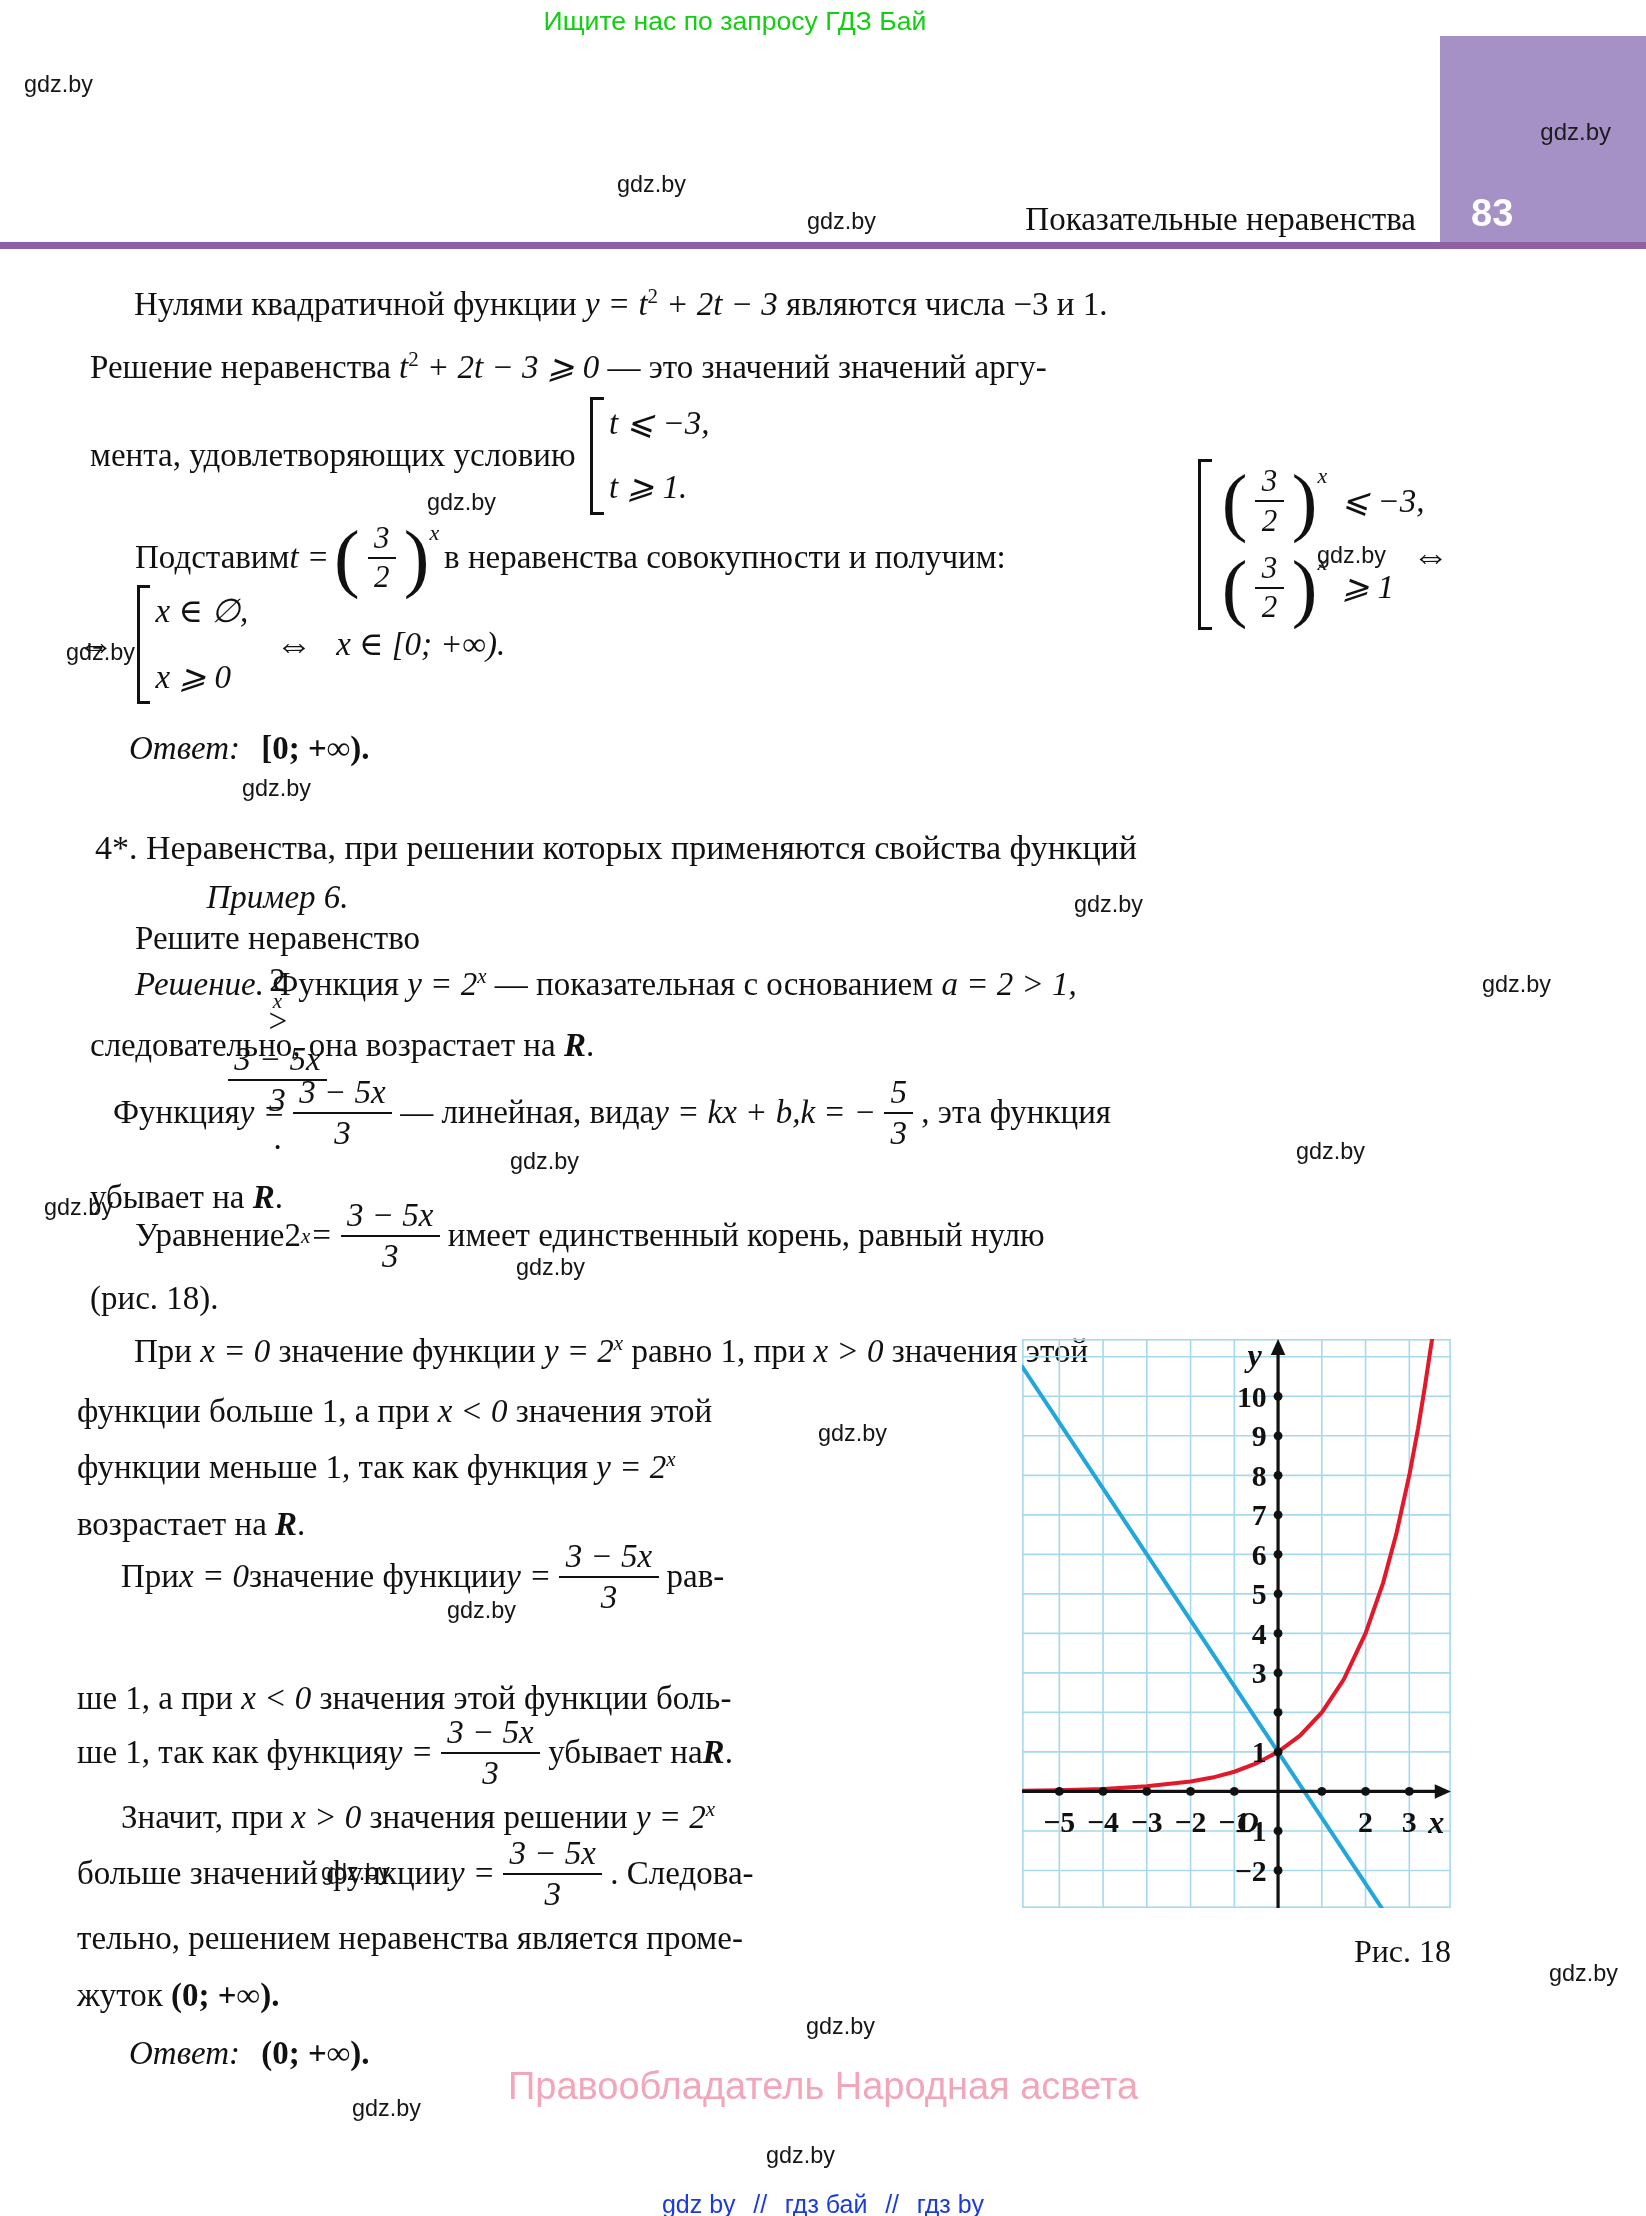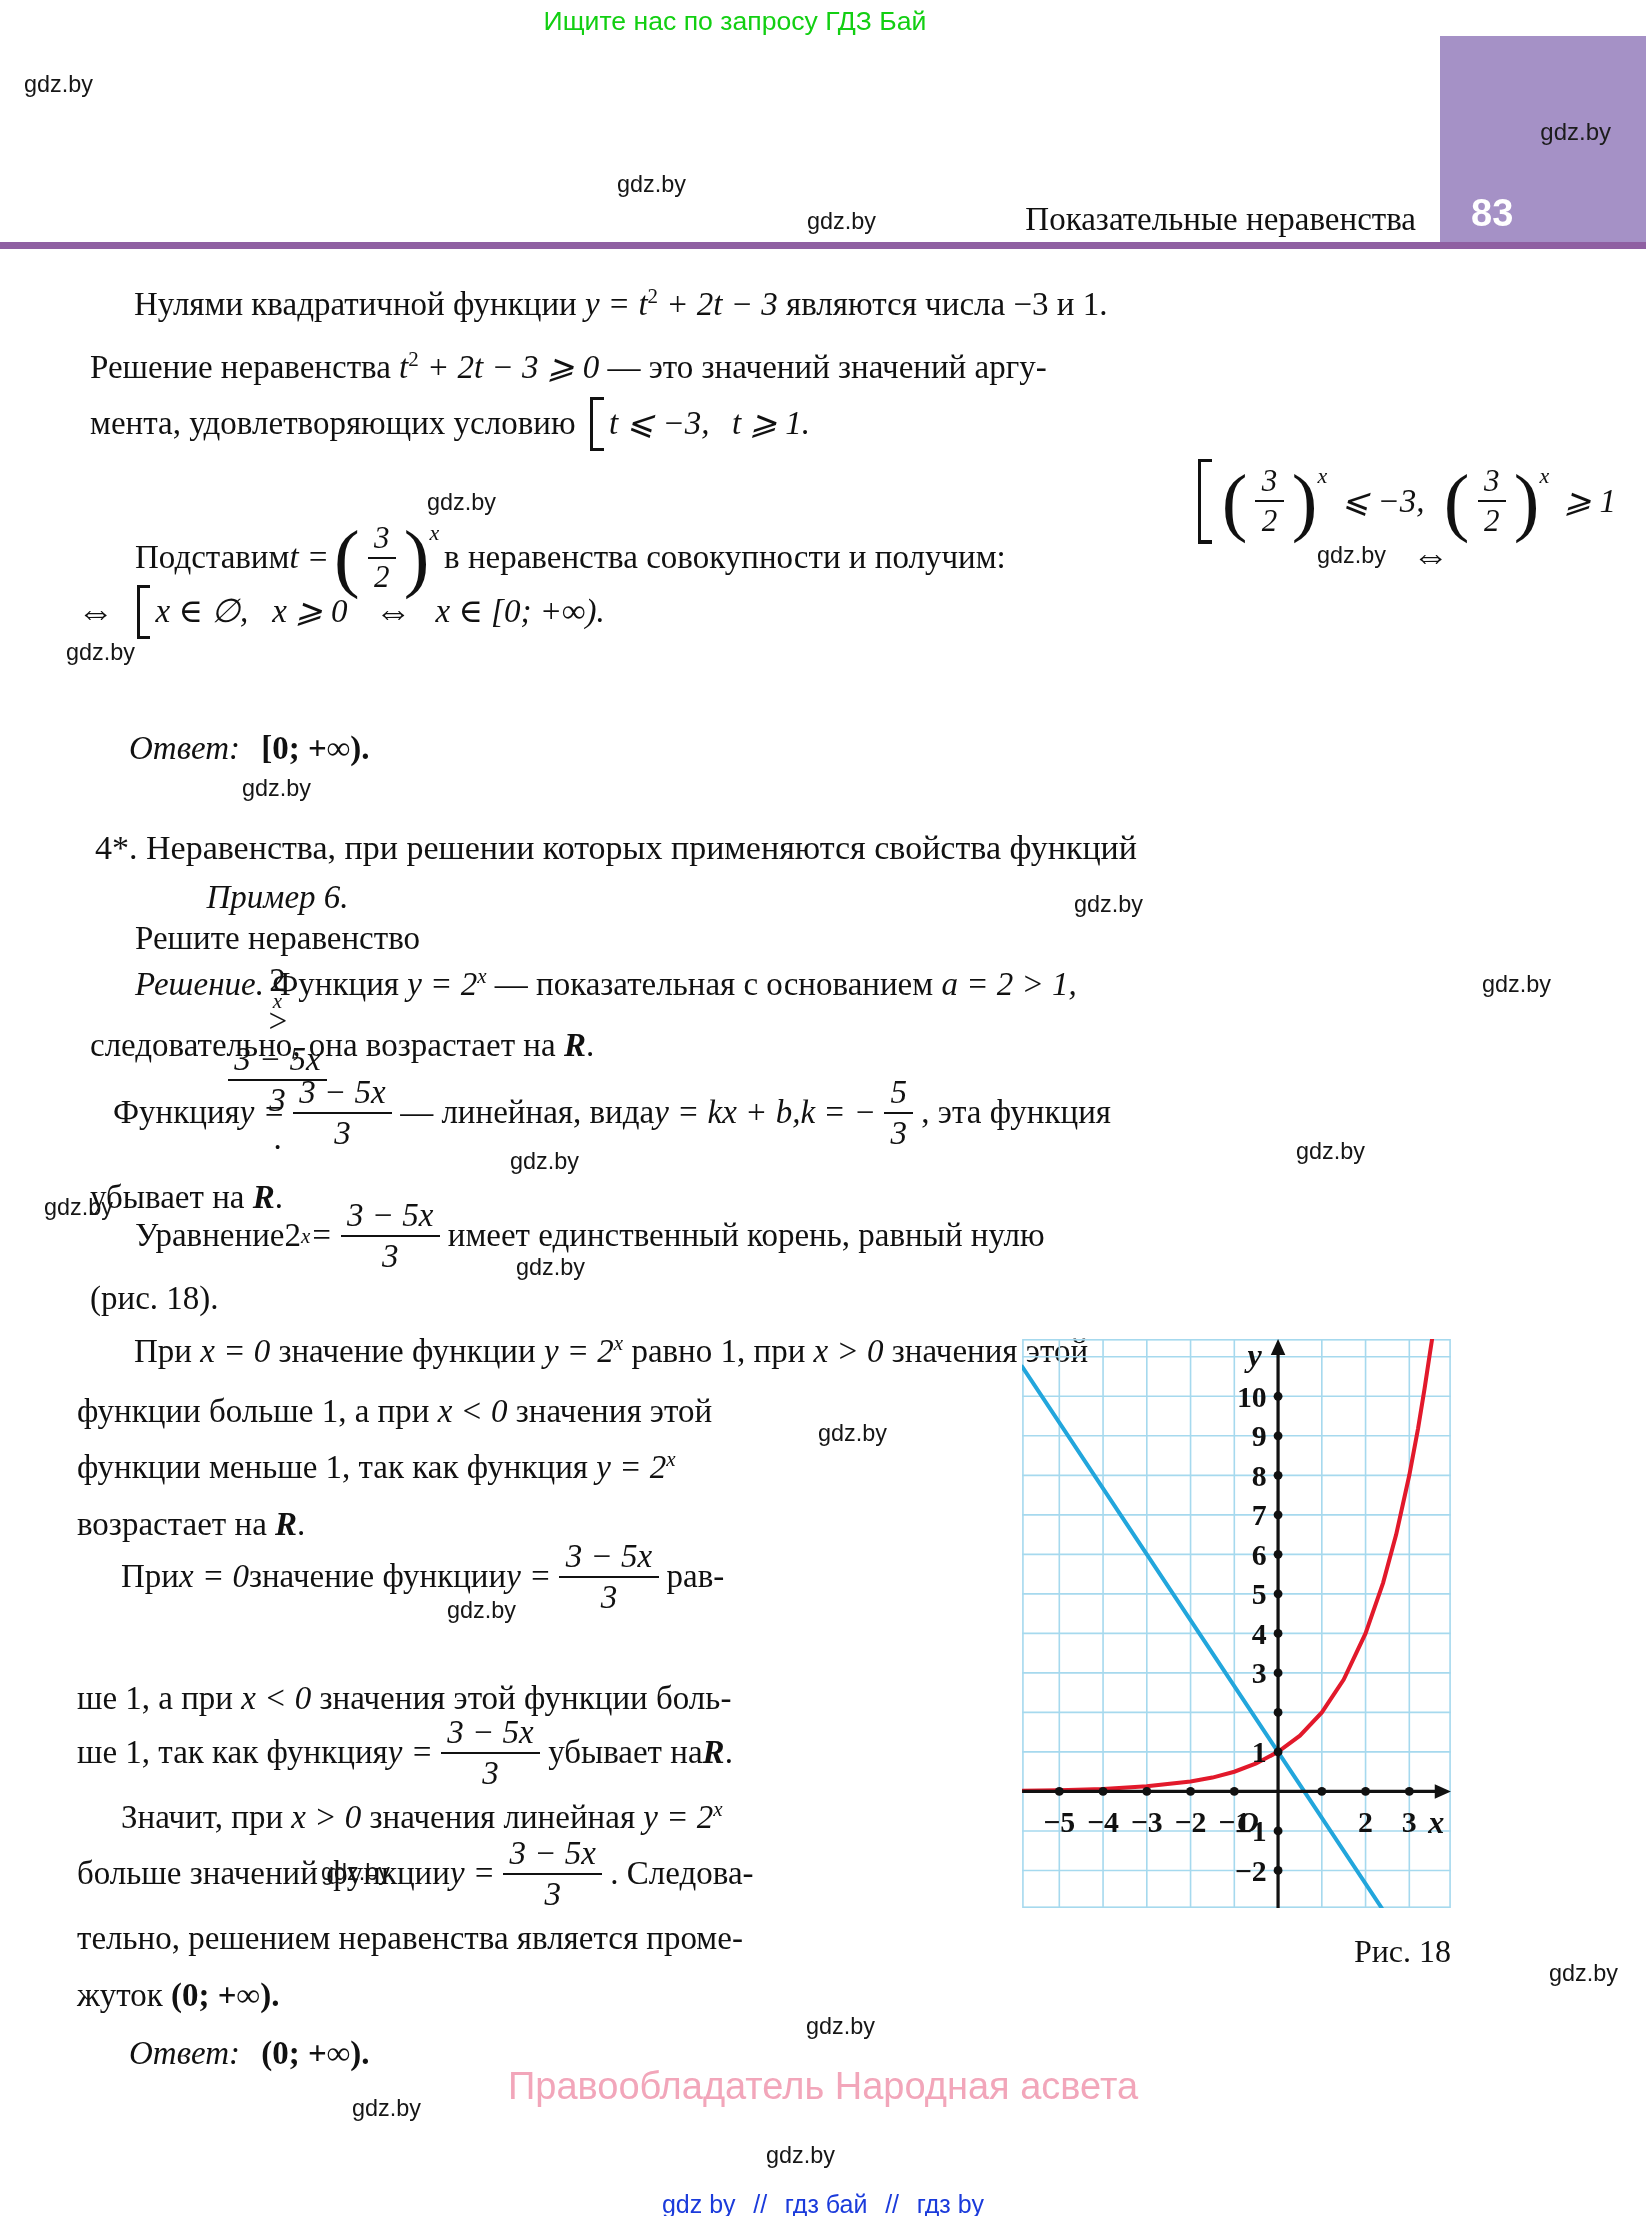--- a/index.html
+++ b/index.html
@@ -18,21 +18,21 @@
   
   .frac{display:inline-flex;flex-direction:column;align-items:center;vertical-align:middle;
         font-style:italic;margin:0 8px;line-height:1.05;}
   .fn{border-bottom:2.4px solid #111;padding:0 6.4px 2.4px 6.4px;}
   .fd{padding-top:2.4px;}
   
   .pfrac{display:inline-flex;align-items:center;margin:0 4.8px;}
   .bigp{font-size:77px;font-weight:300;line-height:0.9;font-style:normal;}
   .psup{font-style:italic;font-size:22px;align-self:flex-start;margin-top:-3.2px;}
   
-  .sq{display:inline-flex;flex-direction:row;justify-content:center;position:relative;
+  .sq{display:inline-flex;flex-direction:column;justify-content:center;position:relative;
       border-left:3.2px solid #111;padding:6.4px 0 6.4px 16px;vertical-align:middle;}
   .sq::before,.sq::after{content:"";position:absolute;left:0;width:10.5px;height:3.2px;background:#111;}
   .sq::before{top:0;}
   .sq::after{bottom:0;}
   .sysrow{display:flex;align-items:center;white-space:nowrap;}
   
   .promo{font-family:"Liberation Sans","DejaVu Sans",sans-serif;font-size:26.6px;color:#12cf12;}
   .runhead{font-size:33px;}
   .pagebox{background:#a591c6;}
   .pagenum{font-family:"Liberation Sans","DejaVu Sans",sans-serif;font-weight:bold;
@@ -227,21 +227,21 @@
       <span class="it">y =</span>
     <span class="frac">
         <span class="fn">3 − 5x</span>
         <span class="fd">3</span>
       </span>
     <span class="rm"> убывает на </span>
       <span class="bi">R</span>
       <span class="rm">.</span>
   </div>
   <div class="abs bodyline" style="left:121px;top:1797px;">
-    <span class="rm">Значит, при </span><span class="it">x &gt; 0</span><span class="rm"> значения линейная </span><span class="it">y = 2</span><sup class="sp">x</sup>
+    <span class="rm">Значит, при </span><span class="it">x &gt; 0</span><span class="rm"> значения решении </span><span class="it">y = 2</span><sup class="sp">x</sup>
   </div>
   <div class="abs row bodyline" style="left:77px;top:1836px;">
     <span class="rm">больше значений функции </span>
       <span class="it">y =</span>
     <span class="frac">
         <span class="fn">3 − 5x</span>
         <span class="fd">3</span>
       </span>
     <span class="rm">. Следова-</span>
   </div>

